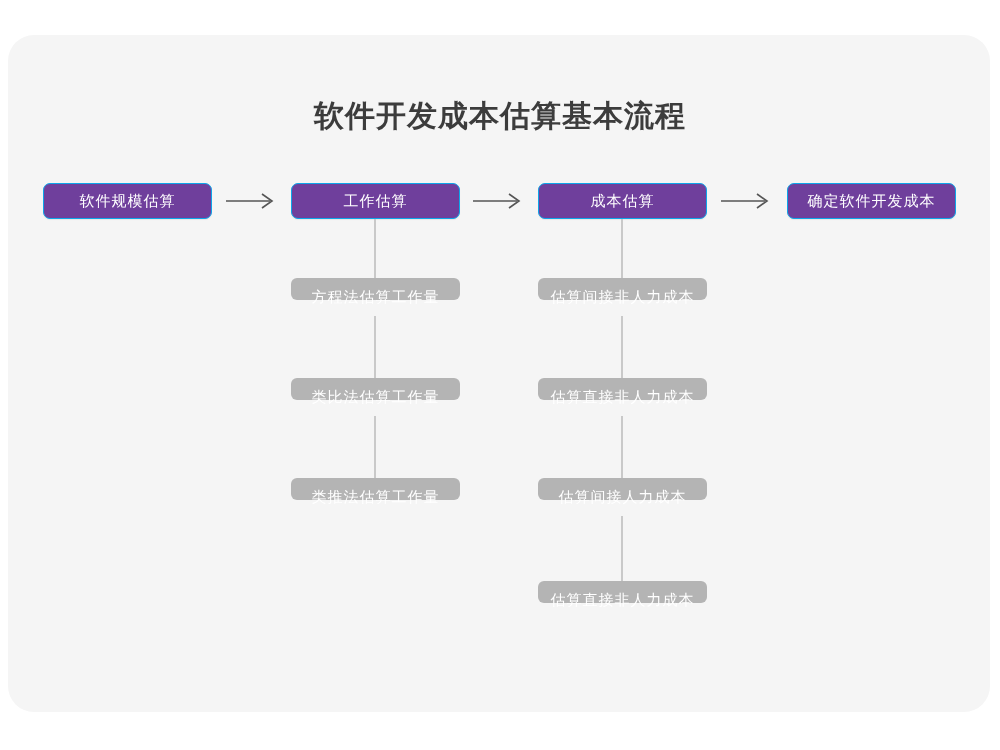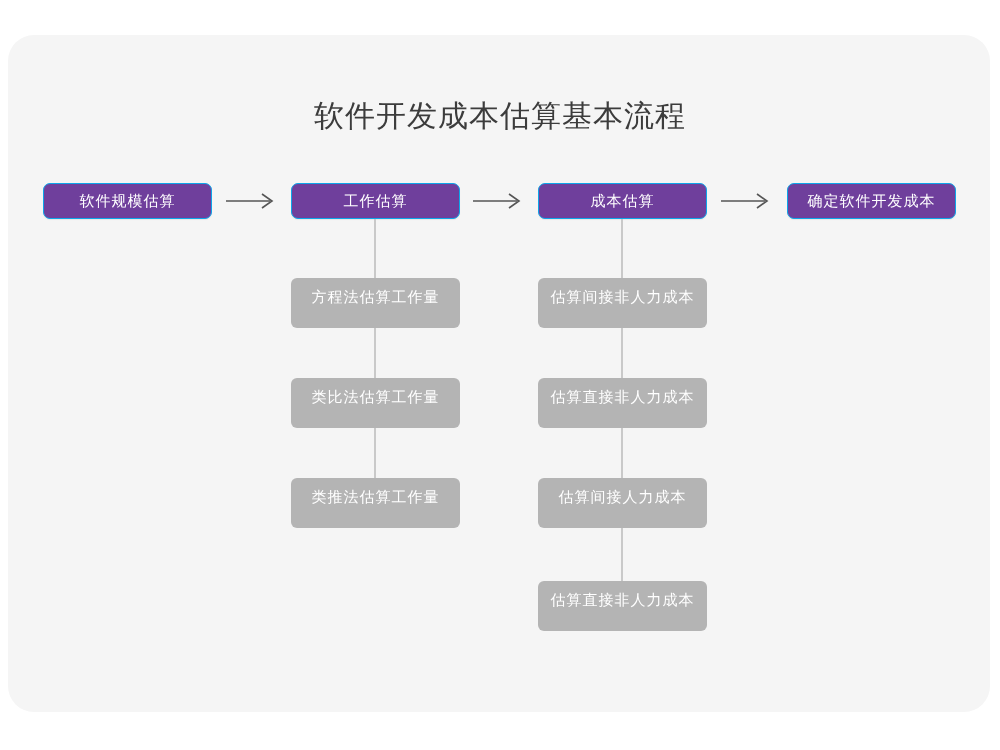--- a/index.html
+++ b/index.html
@@ -34,21 +34,21 @@
   .page-title {
     position: absolute;
     left: 0;
     top: 96px;
     width: 1000px;
     text-align: center;
     font-size: 30px;
     line-height: 40px;
     color: #3c3c3c;
     letter-spacing: 1px;
-    font-weight: 400;
+    font-weight: 700;
     white-space: nowrap;
   }
 
   
   .vline {
     position: absolute;
     width: 2px;
     background: #c9c9c9;
   }
 
@@ -65,21 +65,21 @@
     line-height: 34px;
     text-align: center;
     letter-spacing: 1px;
     white-space: nowrap;
     box-shadow: 0 1px 1px rgba(0,0,0,0.06);
   }
 
   
   .sub-box {
     position: absolute;
-    height: 50px;
+    height: 22px;
     background: #b4b4b4;
     border-radius: 6px;
     box-sizing: border-box;
     color: #ffffff;
     font-size: 15px;
     line-height: 38px;
     text-align: center;
     letter-spacing: 1px;
     white-space: nowrap;
   }

